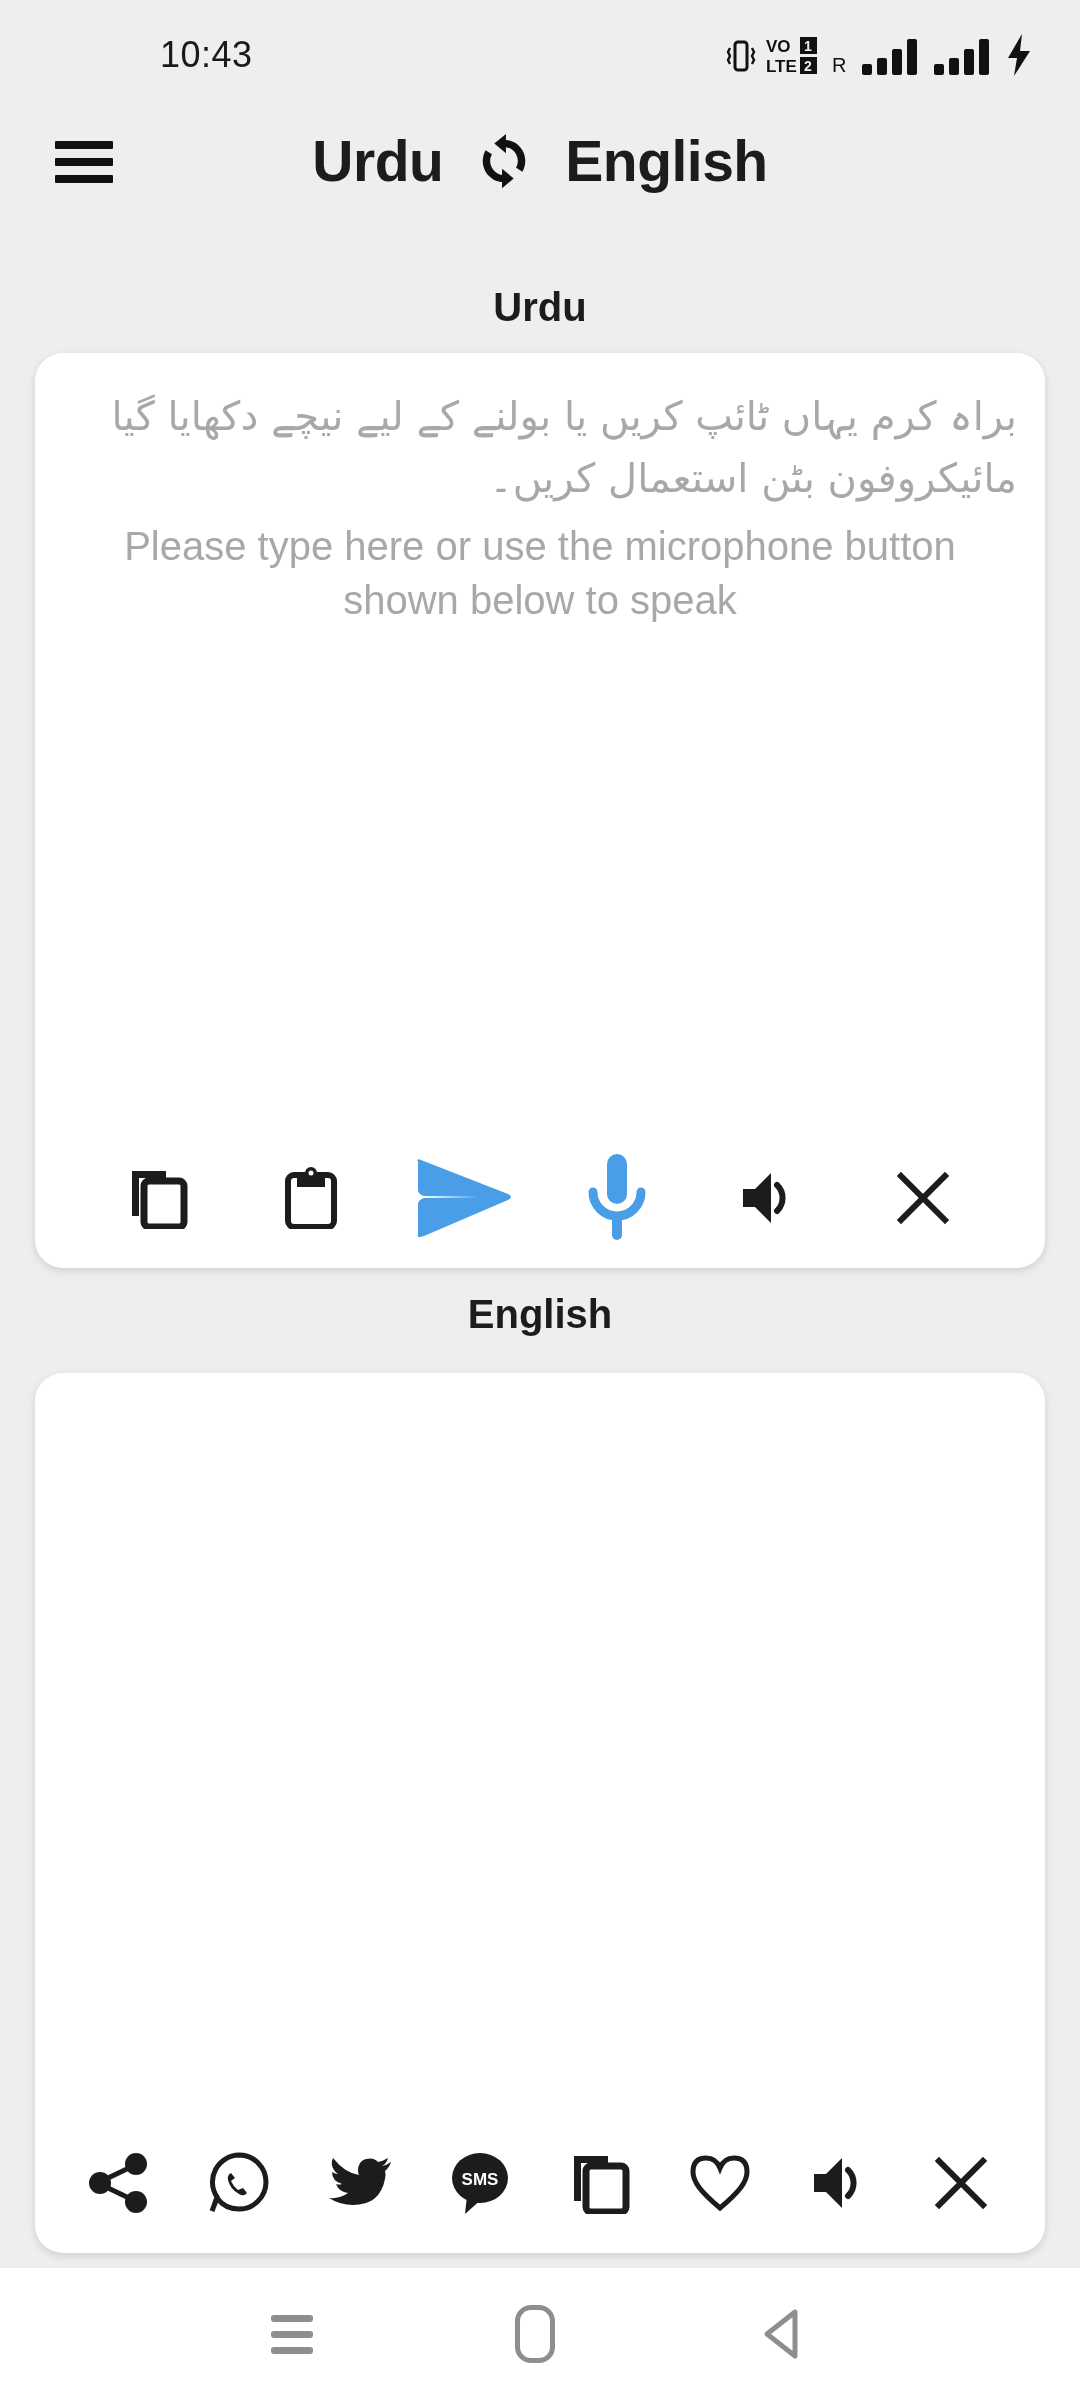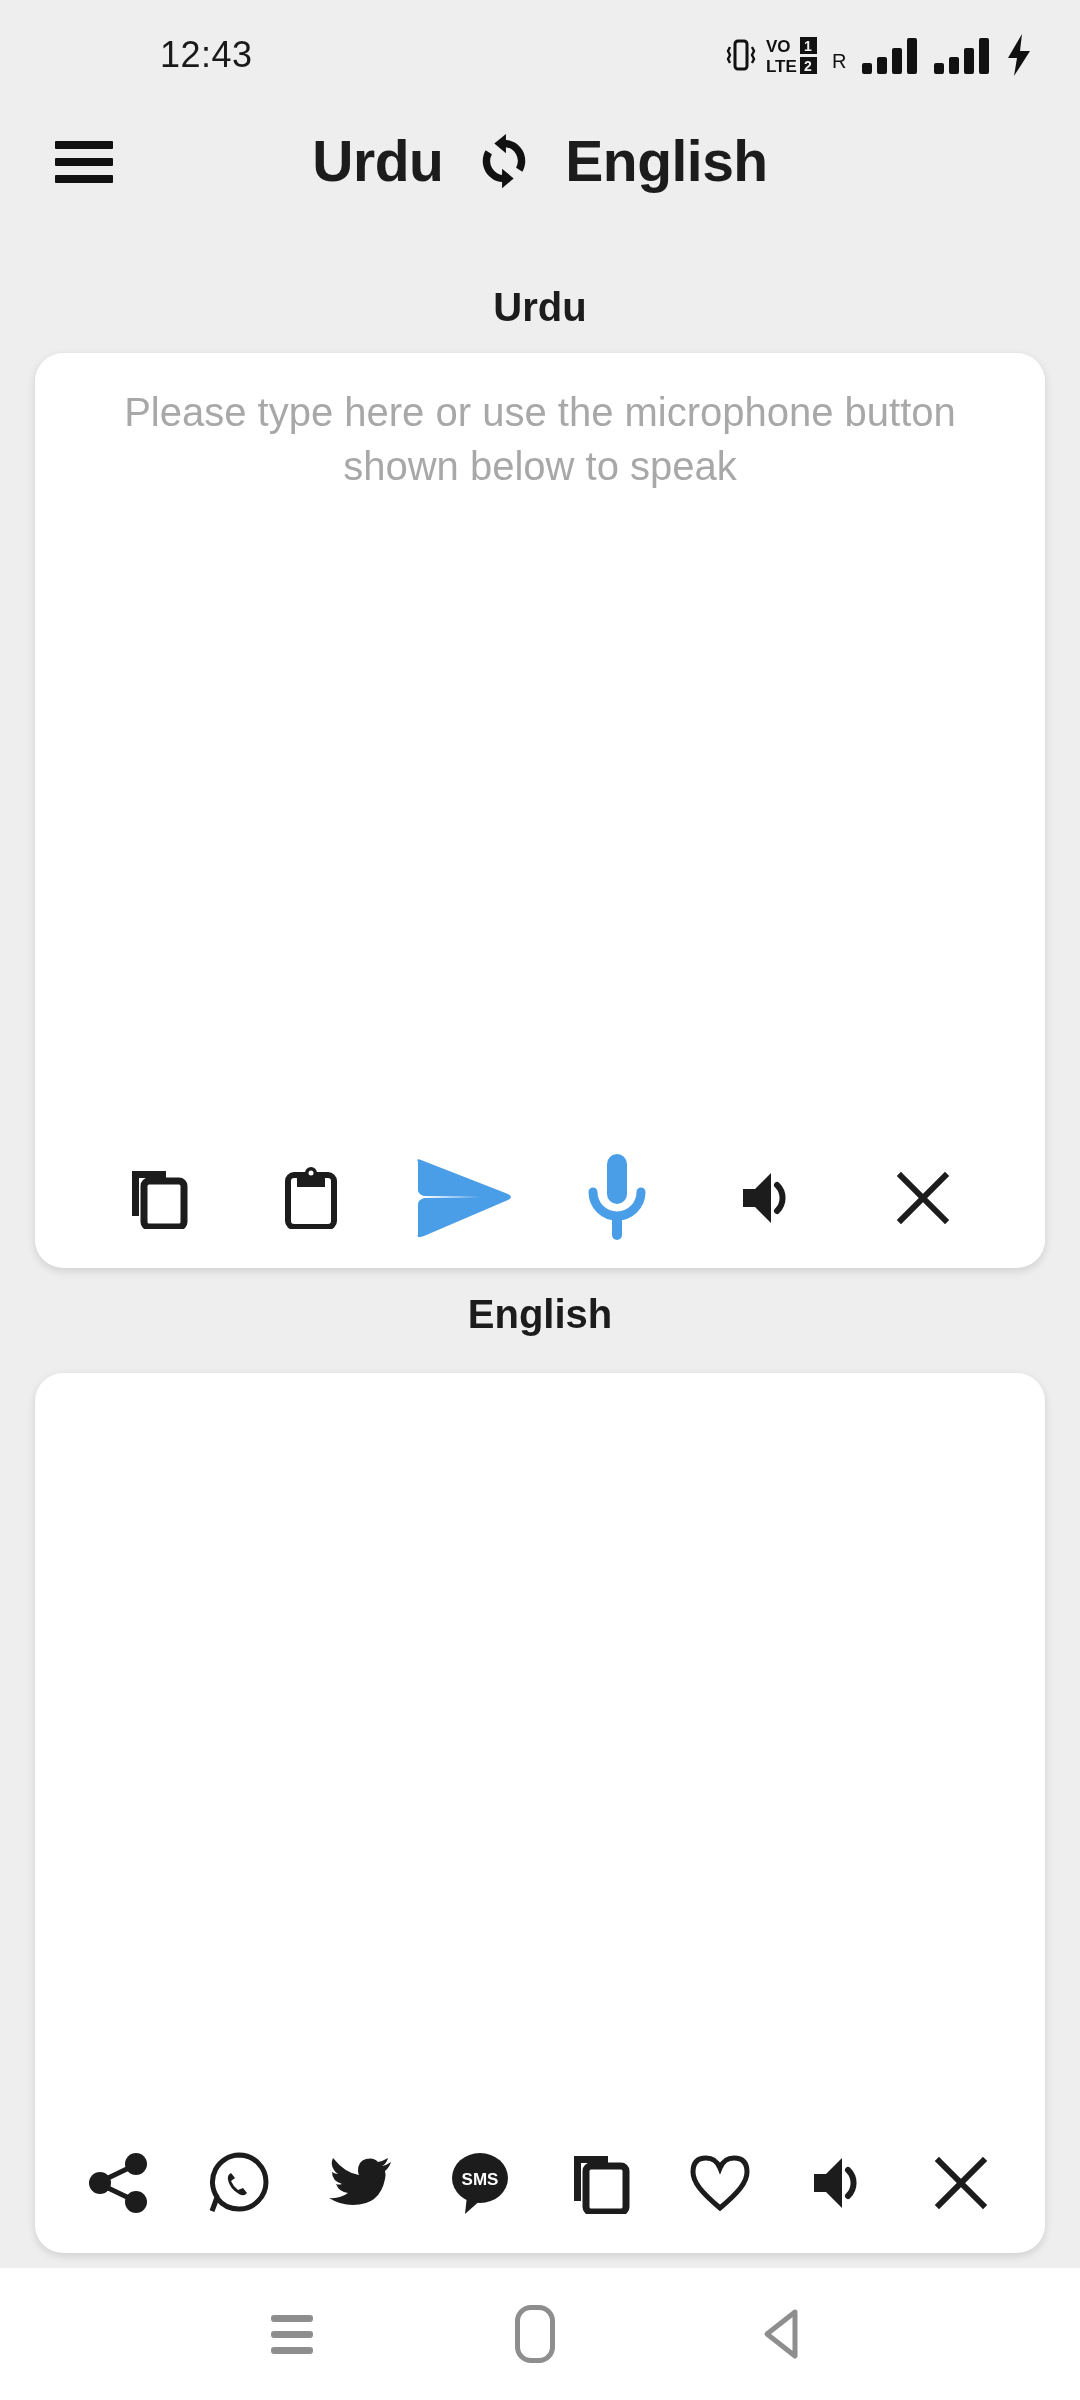--- a/index.html
+++ b/index.html
@@ -22,21 +22,21 @@
     display:flex; align-items:center;
     justify-content:space-between;
     padding:0 48px 0 0;
     background:#eeeeee;
   }
   .status-time {
     font-size:36px; font-weight:400; color:#1a1a1a;
     margin-left:160px; letter-spacing:0.5px;
   }
   .status-icons {
-    display:flex; align-items:center; gap:10px;
+    display:flex; align-items:flex-end; gap:10px;
   }
   .si { display:flex; align-items:flex-end; }
 
   
   .header {
     position:absolute; top:110px; left:0;
     width:1080px; height:115px;
     display:flex; align-items:center;
     background:#eeeeee;
   }
@@ -129,21 +129,21 @@
     width:40px; height:58px;
     border:5px solid #8e8e8e; border-radius:16px;
   }
 </style>
 </head>
 <body>
 
 <div class="phone">
 
   <div class="status-bar">
-    <div class="status-time">12:43</div>
+    <div class="status-time">10:43</div>
     <div class="status-icons">
 
       <span class="si">
         <svg width="30" height="40" viewBox="0 0 30 40">
           <rect x="9" y="6" width="12" height="28" rx="3" fill="none" stroke="#111" stroke-width="3"></rect>
           <path d="M4 12 L2 16 L4 20 L2 24 L4 28" fill="none" stroke="#111" stroke-width="2.4"></path>
           <path d="M26 12 L28 16 L26 20 L28 24 L26 28" fill="none" stroke="#111" stroke-width="2.4"></path>
         </svg>
       </span>
 
@@ -207,20 +207,21 @@
         </svg>
       </span>
       <span class="lang-name">English</span>
     </div>
   </div>
 
   <div class="section-label" id="urdu-label">Urdu</div>
 
   <div class="card" id="urdu-card">
     <div class="text-area">
+      <div class="ph-urdu">براہ کرم یہاں ٹائپ کریں یا بولنے کے لیے نیچے دکھایا گیا مائیکروفون بٹن استعمال کریں۔</div>
       <div class="ph-en">Please type here or use the microphone button shown below to speak</div>
     </div>
 
     <div class="toolbar">
 
       <button class="tb-btn">
         <svg width="60" height="62" viewBox="0 0 60 62">
           <path d="M4 4 h34 v7 h-27 v38 h-7 Z" fill="#1c1c1c"></path>
           <rect x="16" y="14" width="40" height="46" rx="5" fill="none" stroke="#1c1c1c" stroke-width="7"></rect>
         </svg>

